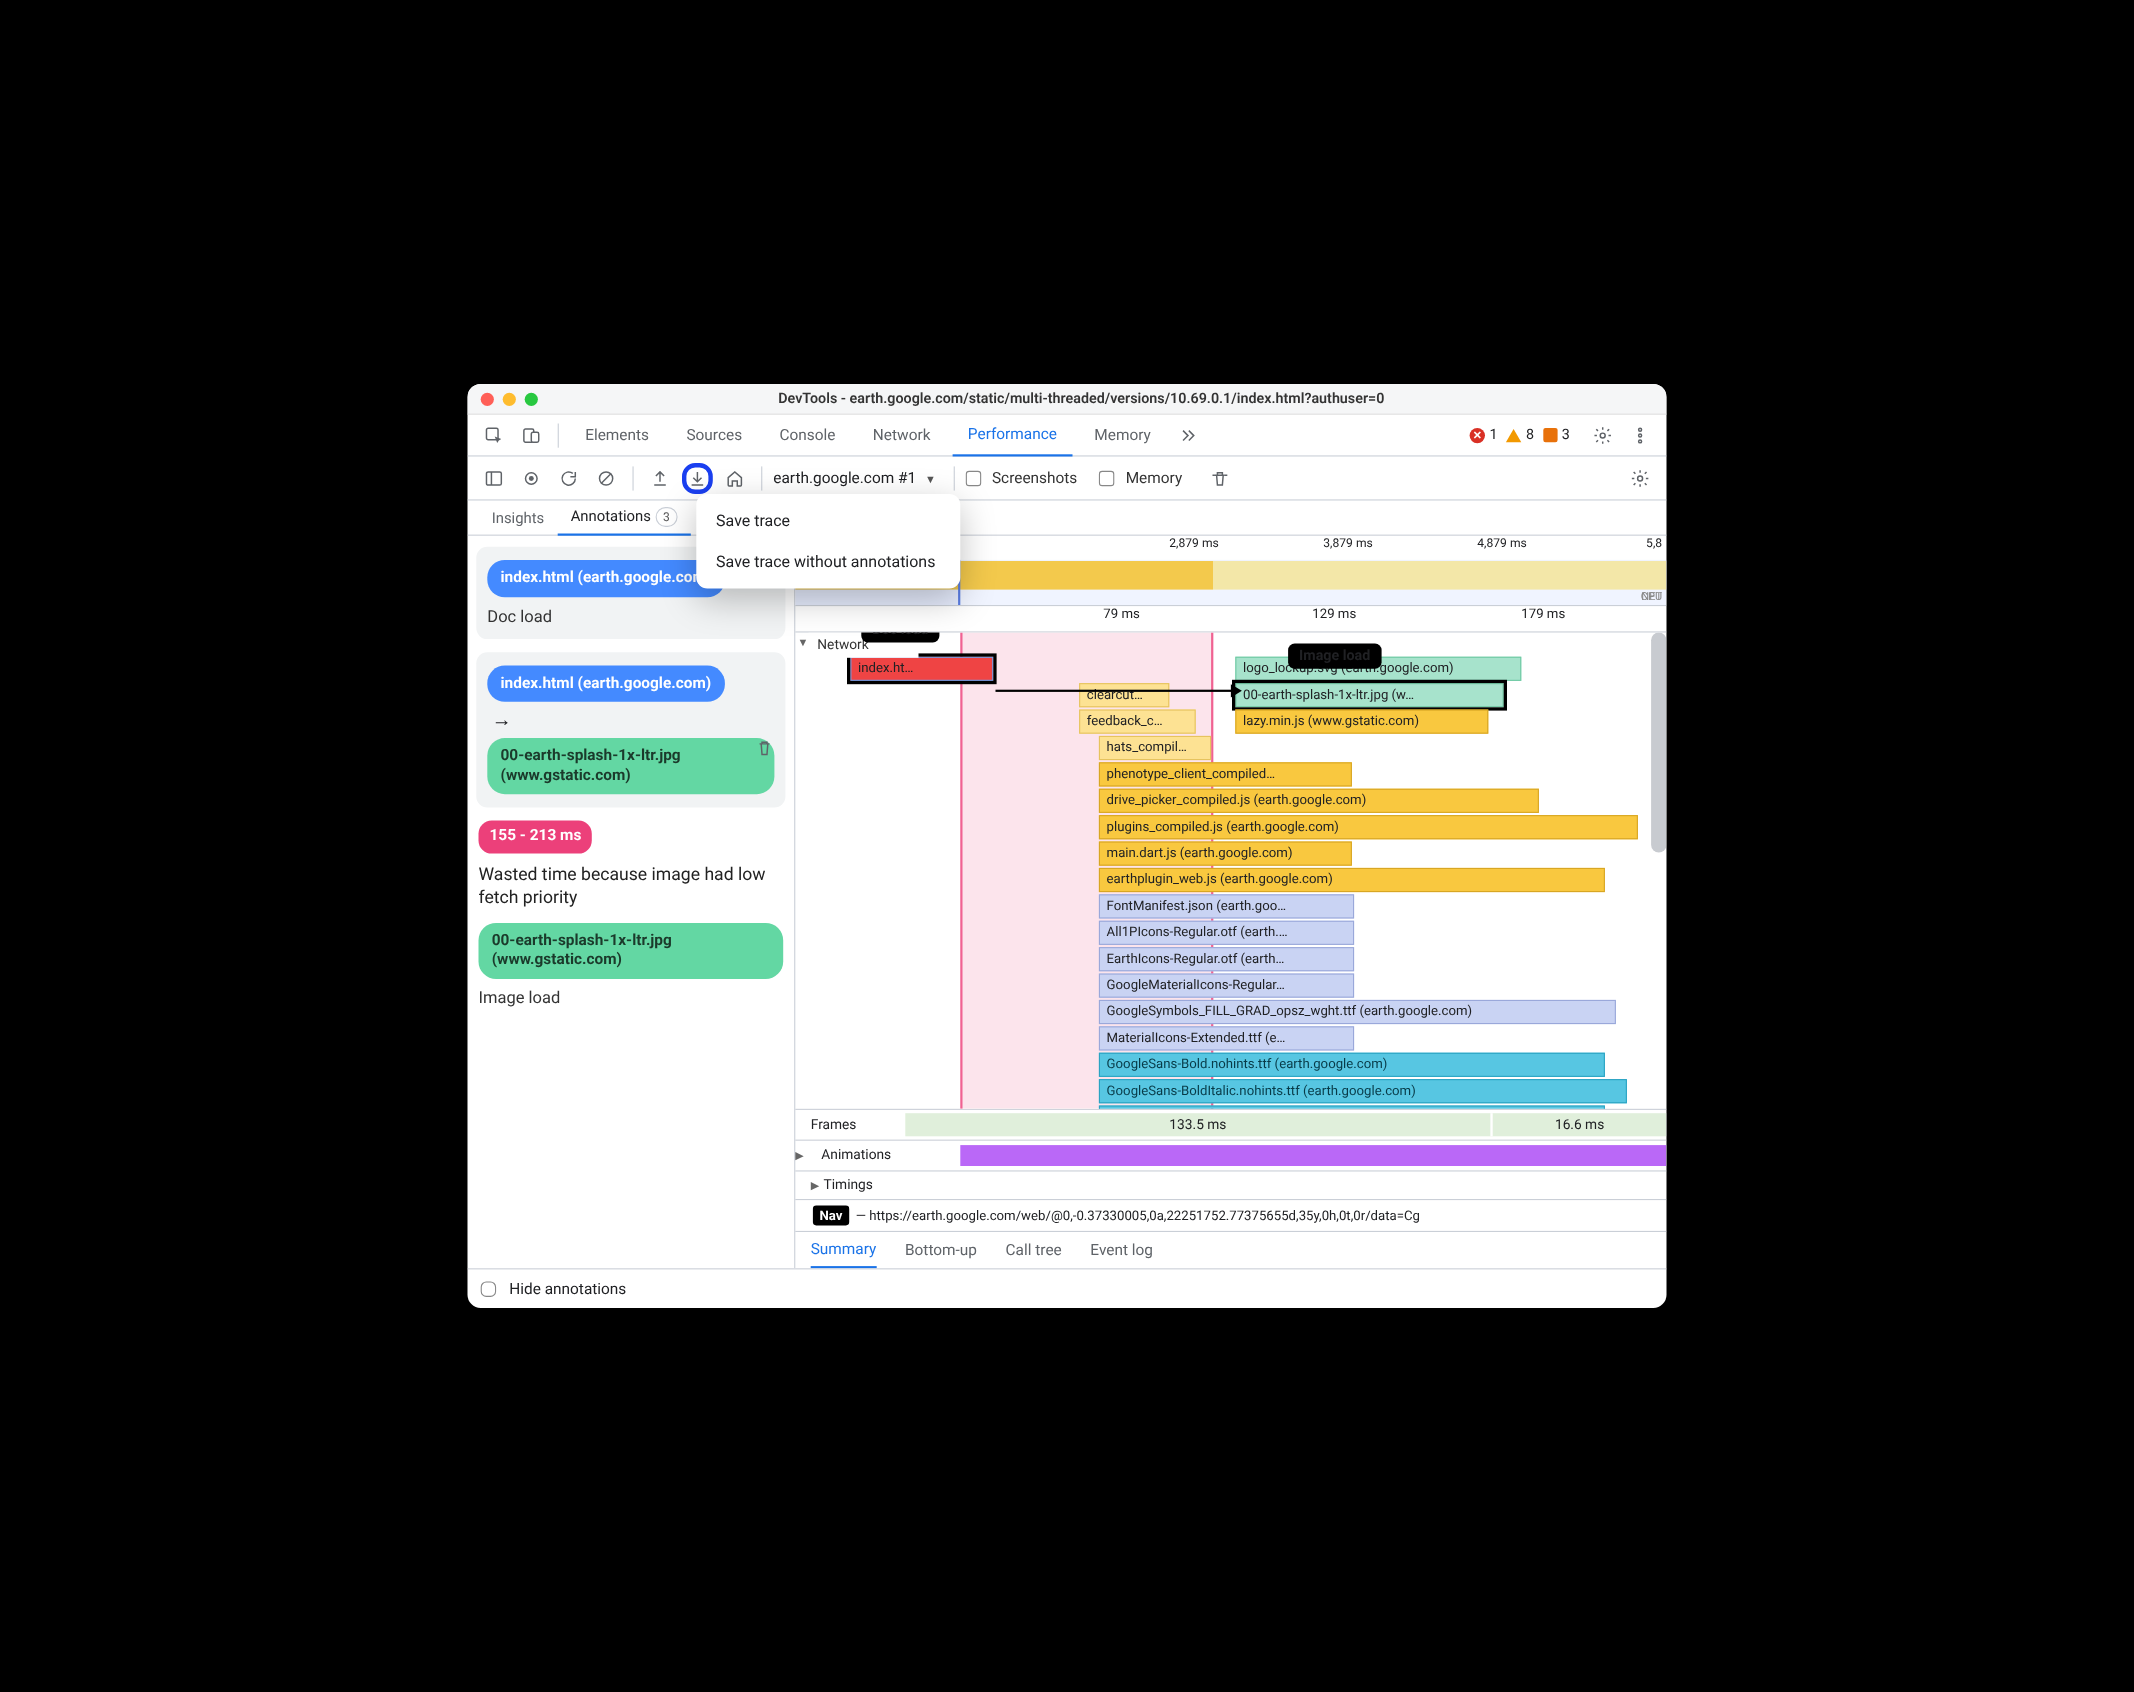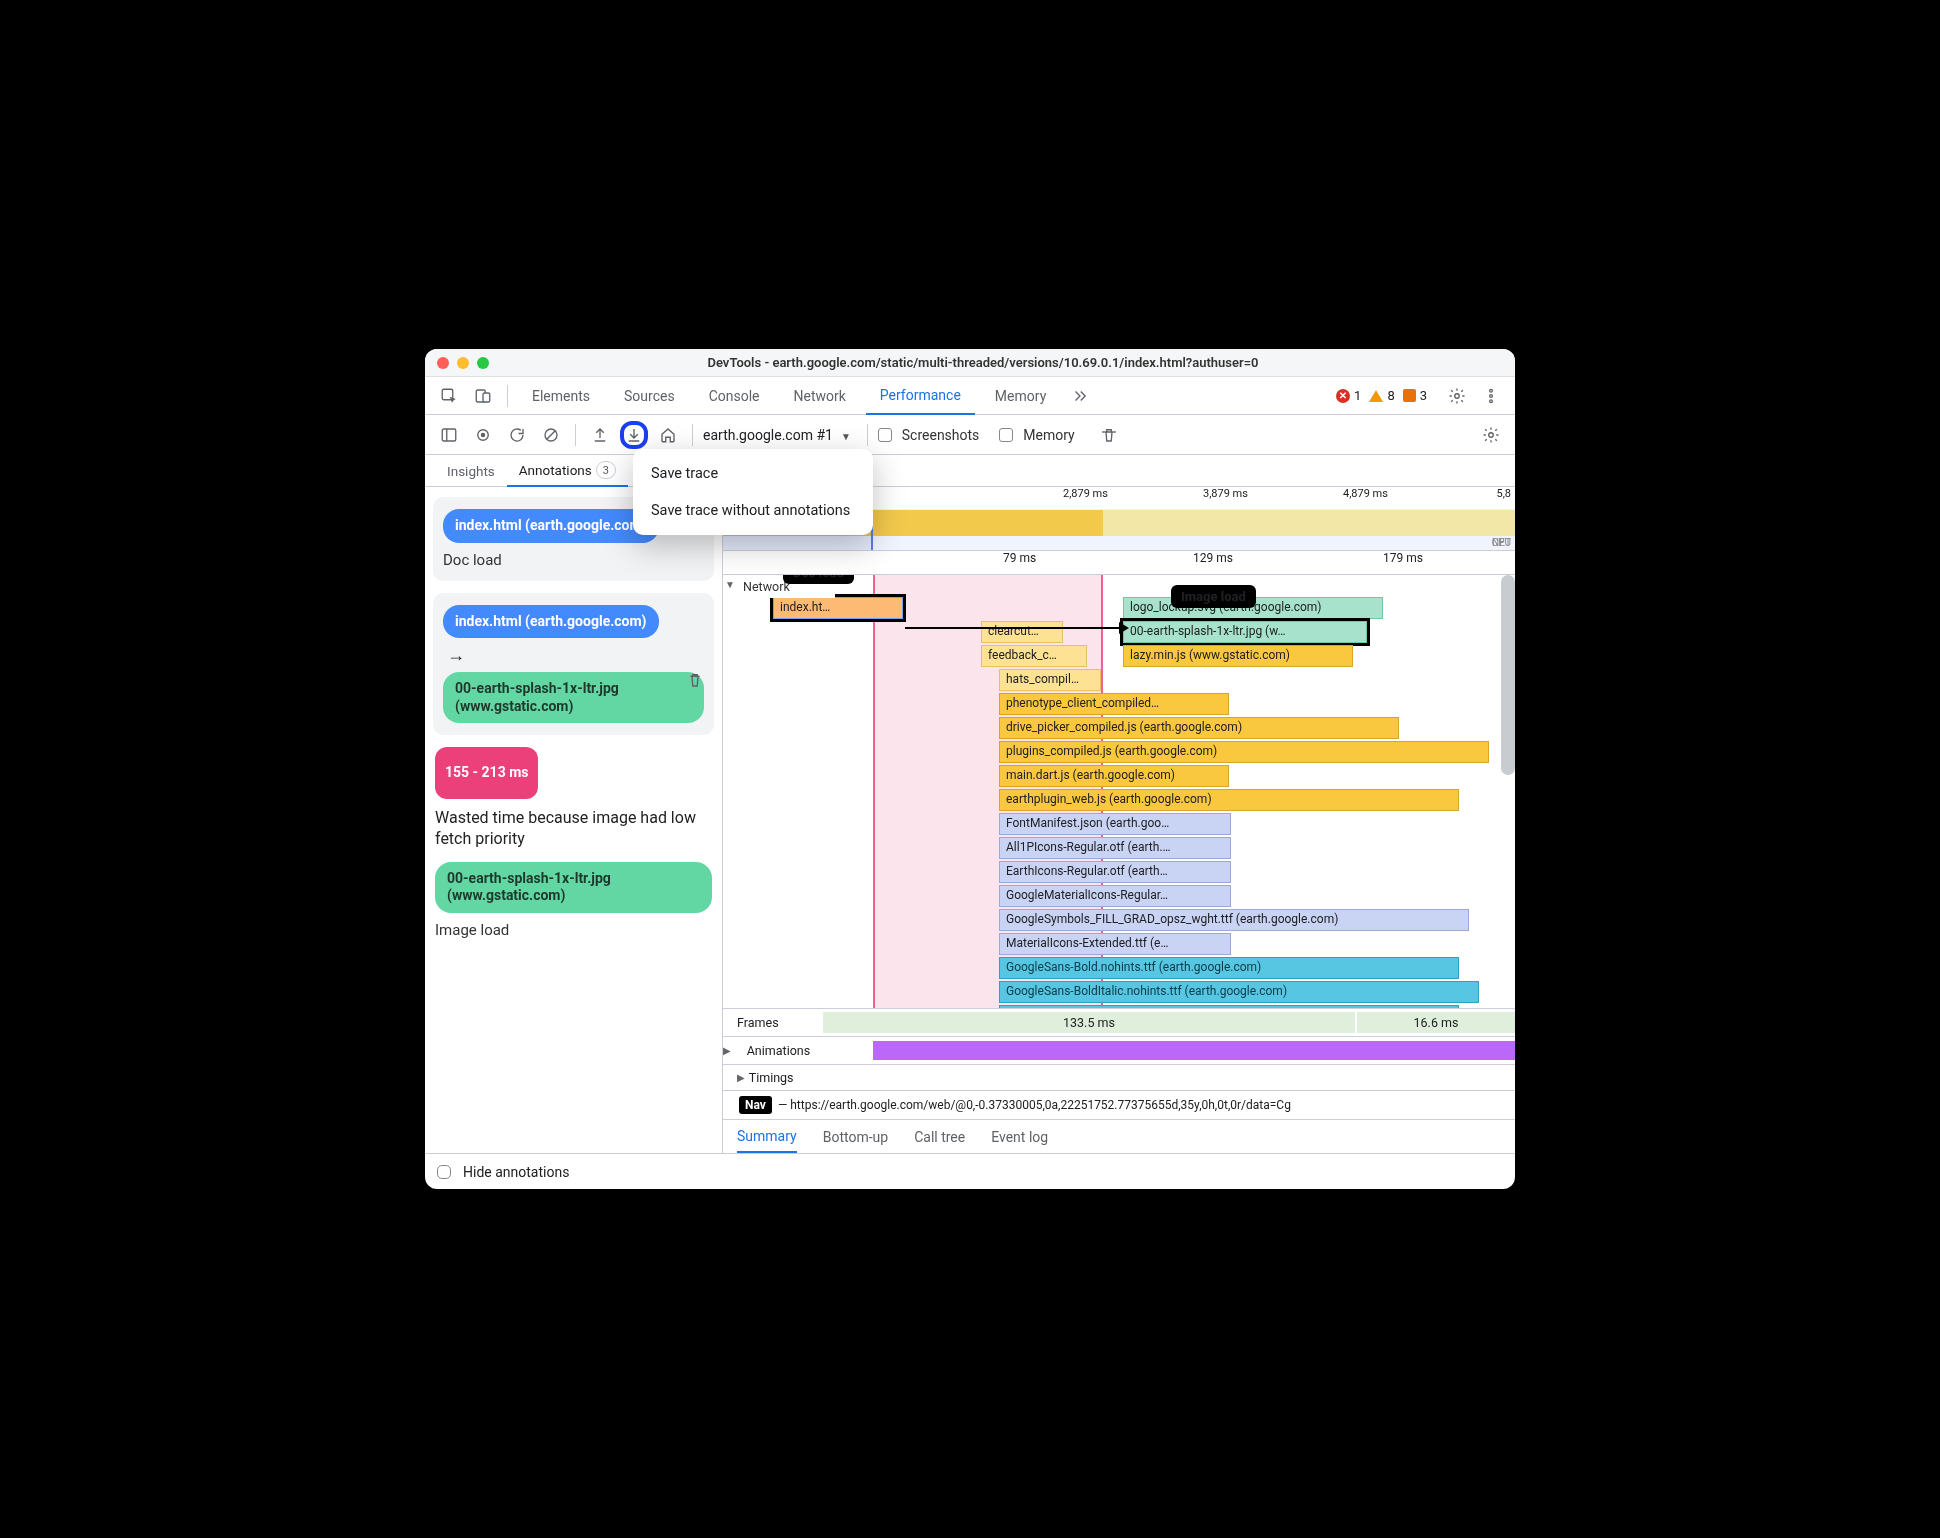--- a/index.html
+++ b/index.html
@@ -51,41 +51,41 @@
   .subtab{padding:0 12px;height:100%;display:flex;align-items:center;font-size:13.5px;color:var(--muted);cursor:pointer;}
   .subtab.active{color:var(--blue);border-bottom:2px solid var(--blue);margin-bottom:-1px;}
   .pill{border:1px solid var(--border);border-radius:10px;height:18px;min-width:20px;font-size:11px;display:inline-flex;align-items:center;justify-content:center;padding:0 5px;margin-left:4px;color:#555;}
   
   .main{flex:1;display:flex;overflow:hidden;}
   .sidebar{width:298px;border-right:1px solid var(--border);overflow-y:auto;padding:10px 8px;display:flex;flex-direction:column;gap:12px;}
   .card{background:#f1f3f4;border-radius:10px;padding:12px 10px;position:relative;}
   .chip{display:inline-block;border-radius:16px;padding:8px 12px;font-weight:700;font-size:14px;line-height:1.25;}
   .chip.blue{background:var(--chip-blue);color:#fff;}
   .chip.green{background:var(--chip-green);color:#1b3a2b;}
-  .chip.pink{background:#ec407a;color:#fff;padding:17px 10px;border-radius:12px;}
+  .chip.pink{background:#ec407a;color:#fff;padding:6px 10px;border-radius:12px;}
   .card-label{margin-top:8px;font-size:15px;color:#333;}
   .arrow-ic{font-size:18px;margin:6px 0 6px 4px;}
   .trash{position:absolute;right:10px;top:78px;color:#555;}
   .wasted{font-size:16px;color:#222;margin-top:8px;line-height:1.35;}
   
   .chart{flex:1;display:flex;flex-direction:column;position:relative;}
   .overview{height:64px;background:linear-gradient(#f0f4ff,#f0f4ff);border-bottom:1px solid var(--border);position:relative;}
   .ov-sel{position:absolute;left:0;width:150px;top:0;bottom:0;border-right:2px solid #5a7de3;background:rgba(90,125,227,.06);}
   .ov-cpu{position:absolute;right:4px;top:28px;font-size:10px;color:#888;}
   .ov-net{position:absolute;right:4px;bottom:2px;font-size:10px;color:#888;}
   .ovbar{position:absolute;bottom:14px;left:0;right:0;height:26px;background:linear-gradient(to right,#f3c94c 0,#f3c94c 48%,#f3e7a8 48%,#f3e7a8 100%);}
   
   .ruler{height:24px;border-bottom:1px solid var(--border);display:flex;font-size:12px;color:#444;position:relative;}
   .ruler span{position:absolute;}
   
   .tracks{flex:1;position:relative;overflow:hidden;border-bottom:1px solid var(--border);}
   .rowlbl{position:absolute;left:0;top:0;width:100px;font-size:12.5px;color:#333;padding:4px 8px;background:#fff;z-index:5;}
   .pink-zone{position:absolute;top:0;bottom:0;left:150px;width:230px;background:var(--pink-bg);border-left:2px solid #f06292;border-right:2px solid #f06292;}
   .bar{position:absolute;height:22px;font-size:12px;padding:2px 6px;white-space:nowrap;overflow:hidden;text-overflow:ellipsis;border:1px solid rgba(0,0,0,.12);}
-  .bar.blue{background:#fdba74;border-color:#6fa3f2;}
+  .bar.blue{background:#ef4444;border-color:#6fa3f2;}
   .bar.yellow{background:var(--yellow);border-color:#d8a623;}
   .bar.lt-yellow{background:#fde293;border-color:#e6c35e;}
   .bar.teal{background:#57c6e2;border-color:#2aa3c2;color:#083b48;}
   .bar.lav{background:var(--lav);border-color:#9aa8da;}
   .bar.mint{background:var(--mint);border-color:#6fc9a3;}
   .bar.hl{outline:3px solid #000;}
   .tag{position:absolute;background:#000;color:#fff;font-size:13px;font-weight:700;padding:4px 10px;border-radius:6px;z-index:20;}
   .arrow-line{position:absolute;height:2px;background:#000;z-index:19;}
   .arrow-head{position:absolute;width:0;height:0;border-top:6px solid transparent;border-bottom:6px solid transparent;border-left:10px solid #000;z-index:19;}
   .frames{height:28px;border-bottom:1px solid var(--border);display:flex;align-items:center;font-size:12.5px;position:relative;}

